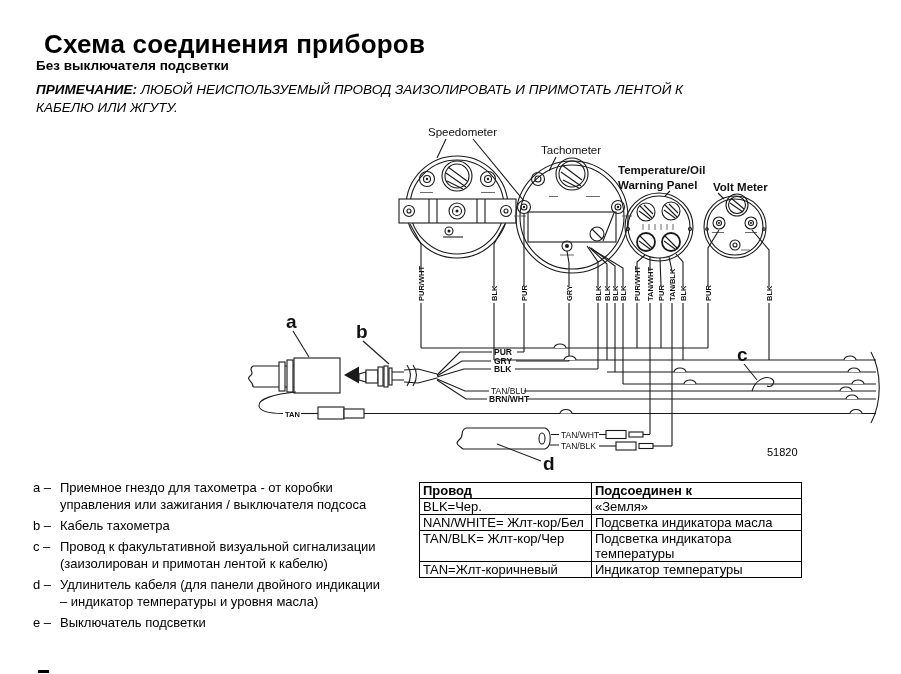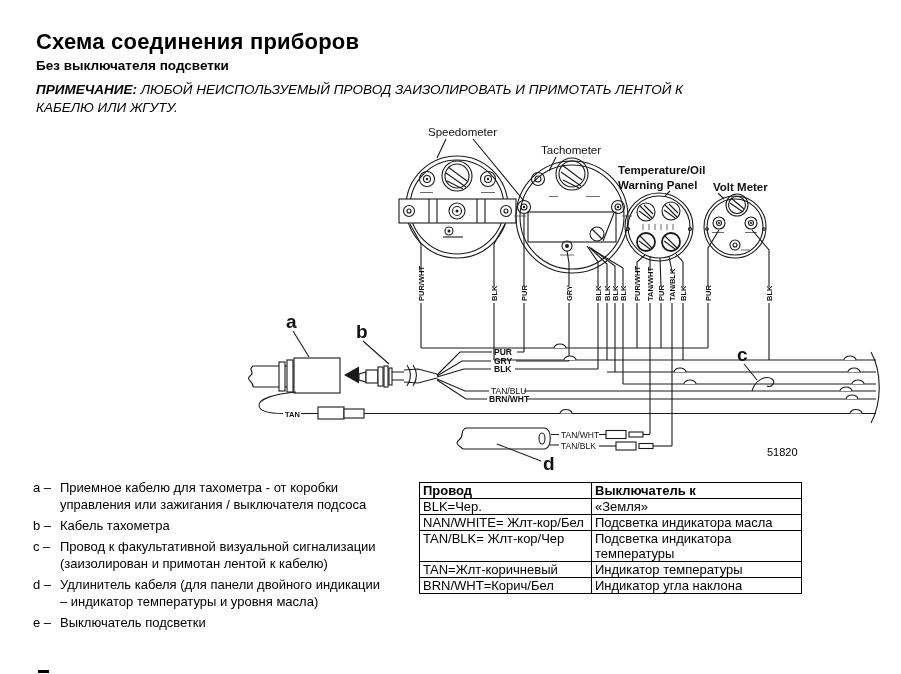--- a/index.html
+++ b/index.html
@@ -2,21 +2,21 @@
 <html><head>
 <meta charset="utf-8">
 <style>
   html,body{margin:0;padding:0;}
   body{
     width:901px;height:674px;position:relative;overflow:hidden;
     background:#fff;color:#000;
     font-family:"Liberation Sans", sans-serif;
   }
   .abs{position:absolute;}
-  .title{left:36px;top:29px;font-size:22px;font-weight:bold;letter-spacing:.2px;}
+  .title{left:44px;top:29px;font-size:26px;font-weight:bold;letter-spacing:.2px;}
   .subtitle{left:36px;top:58px;font-size:13.5px;font-weight:bold;}
   .note{left:36px;top:81px;width:810px;font-size:13.5px;font-style:italic;line-height:17.5px;}
   .note-label{font-weight:bold;}
   .note-text{white-space:pre-line;}
   .diagram-svg{left:245px;top:112px;}
   .fignum{left:767px;top:446px;font-size:11px;}
   .legend{left:33px;top:479px;font-size:13px;line-height:17px;}
   .legend-item{display:flex;margin-bottom:4px;}
   .legend-key{width:27px;flex:none;}
   .legend-text{white-space:pre-line;}
@@ -300,21 +300,21 @@
   <path class="ln" d="M744,364 L757,380"></path>
   <text class="callout" x="543" y="470">d</text>
   <path class="ln" d="M497,444 L541,461"></path>
 </svg>
 
 <div class="abs fignum">51820</div>
 
 <div class="abs legend">
   <div class="legend-item">
       <span class="legend-key">a –</span>
-      <span class="legend-text">Приемное кабелю для тахометра - от коробки
+      <span class="legend-text">Приемное гнездо для тахометра - от коробки
 управления или зажигания / выключателя подсоса</span>
     </div>
   <div class="legend-item">
       <span class="legend-key">b –</span>
       <span class="legend-text">Кабель тахометра</span>
     </div>
   <div class="legend-item">
       <span class="legend-key">c –</span>
       <span class="legend-text">Провод к факультативной визуальной сигнализации
 (заизолирован и примотан лентой  к кабелю)</span>
@@ -331,39 +331,35 @@
 </div>
 
 <table class="wiretable">
   <colgroup>
       <col class="col-wire">
       <col class="col-dest">
     </colgroup>
   <tbody>
       <tr>
     <th>Провод</th>
-    <th>Выключатель к</th>
+    <th>Подсоединен к</th>
   </tr>
   <tr>
         <td>BLK=Чер.</td>
         <td>«Земля»</td>
       </tr>
   <tr>
         <td>NAN/WHITE= Жлт-кор/Бел</td>
         <td>Подсветка индикатора масла</td>
       </tr>
   <tr>
         <td>TAN/BLK= Жлт-кор/Чер</td>
         <td>Подсветка индикатора
 температуры</td>
       </tr>
   <tr>
         <td>TAN=Жлт-коричневый</td>
         <td>Индикатор температуры</td>
       </tr>
-  <tr>
-        <td>BRN/WHT=Корич/Бел</td>
-        <td>Индикатор угла наклона</td>
-      </tr>
 </tbody>
   </table>
 
 <div class="abs partial-glyph"></div>
 
 </body></html>

